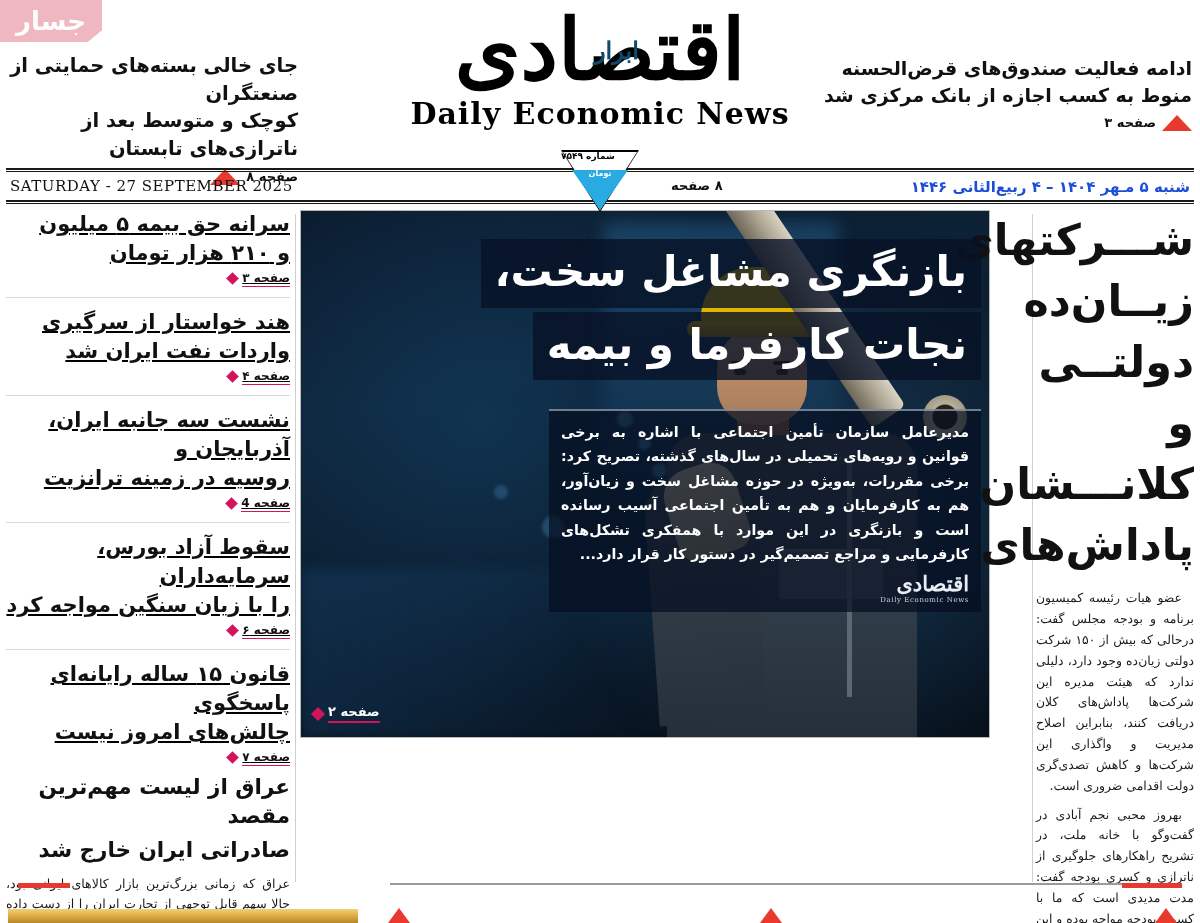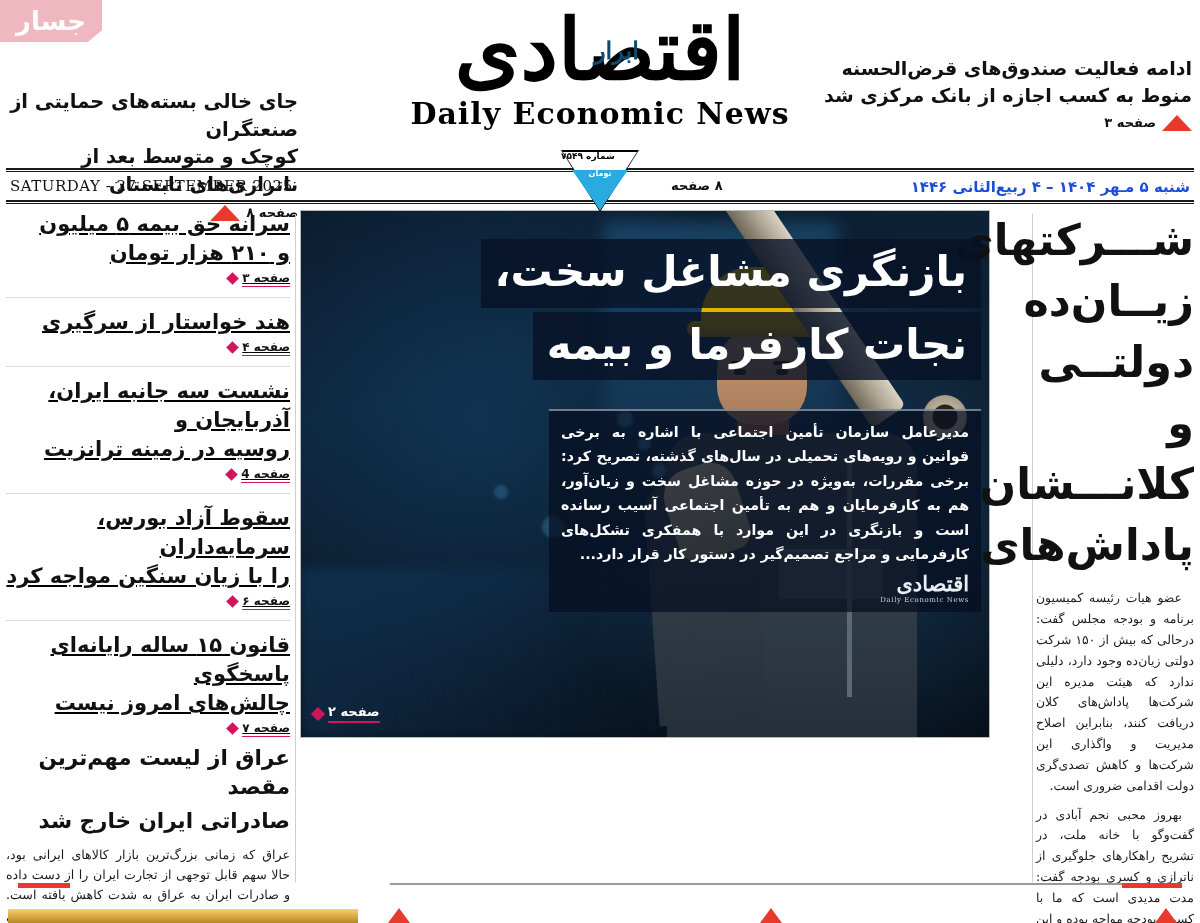--- a/index.html
+++ b/index.html
@@ -22,21 +22,21 @@
     overflow:hidden;
   }
 
   
   .header{ position:absolute; left:0; top:0; width:1200px; height:168px; }
 
   .hl-teaser{
     position:absolute; text-align:right; direction:rtl;
     font-weight:700; color:#111;
   }
-  .teaser-left{ left:8px; top:52px; width:290px;margin-top:36px; }
+  .teaser-left{ left:8px; top:52px; width:290px; }
   .teaser-right{ right:8px; top:55px; width:375px; }
   .teaser-left .t-line,.teaser-right .t-line{
     font-size:19.5px; line-height:1.42; letter-spacing:-.2px;
   }
   .teaser-right .t-line{ font-size:19px; }
 
   .pagemark{
     display:flex; align-items:center; gap:6px;
     direction:rtl; margin-top:6px;
   }
@@ -400,20 +400,21 @@
         <div class="lh">و ۲۱۰ هزار تومان</div>
         <div class="pm-small">
           <span class="dia"></span>
           <span class="lbl">صفحه ۳</span>
         </div>
       </div>
       <div class="hr-thin"></div>
 
       <div class="lead-item">
         <div class="lh">هند خواستار از سرگیری</div>
+        <div class="lh">واردات نفت ایران شد</div>
         <div class="pm-small">
           <span class="dia"></span>
           <span class="lbl">صفحه ۴</span>
         </div>
       </div>
       <div class="hr-thin"></div>
 
       <div class="lead-item">
         <div class="lh">نشست سه جانبه ایران، آذربایجان و</div>
         <div class="lh">روسیه در زمینه ترانزیت</div>

